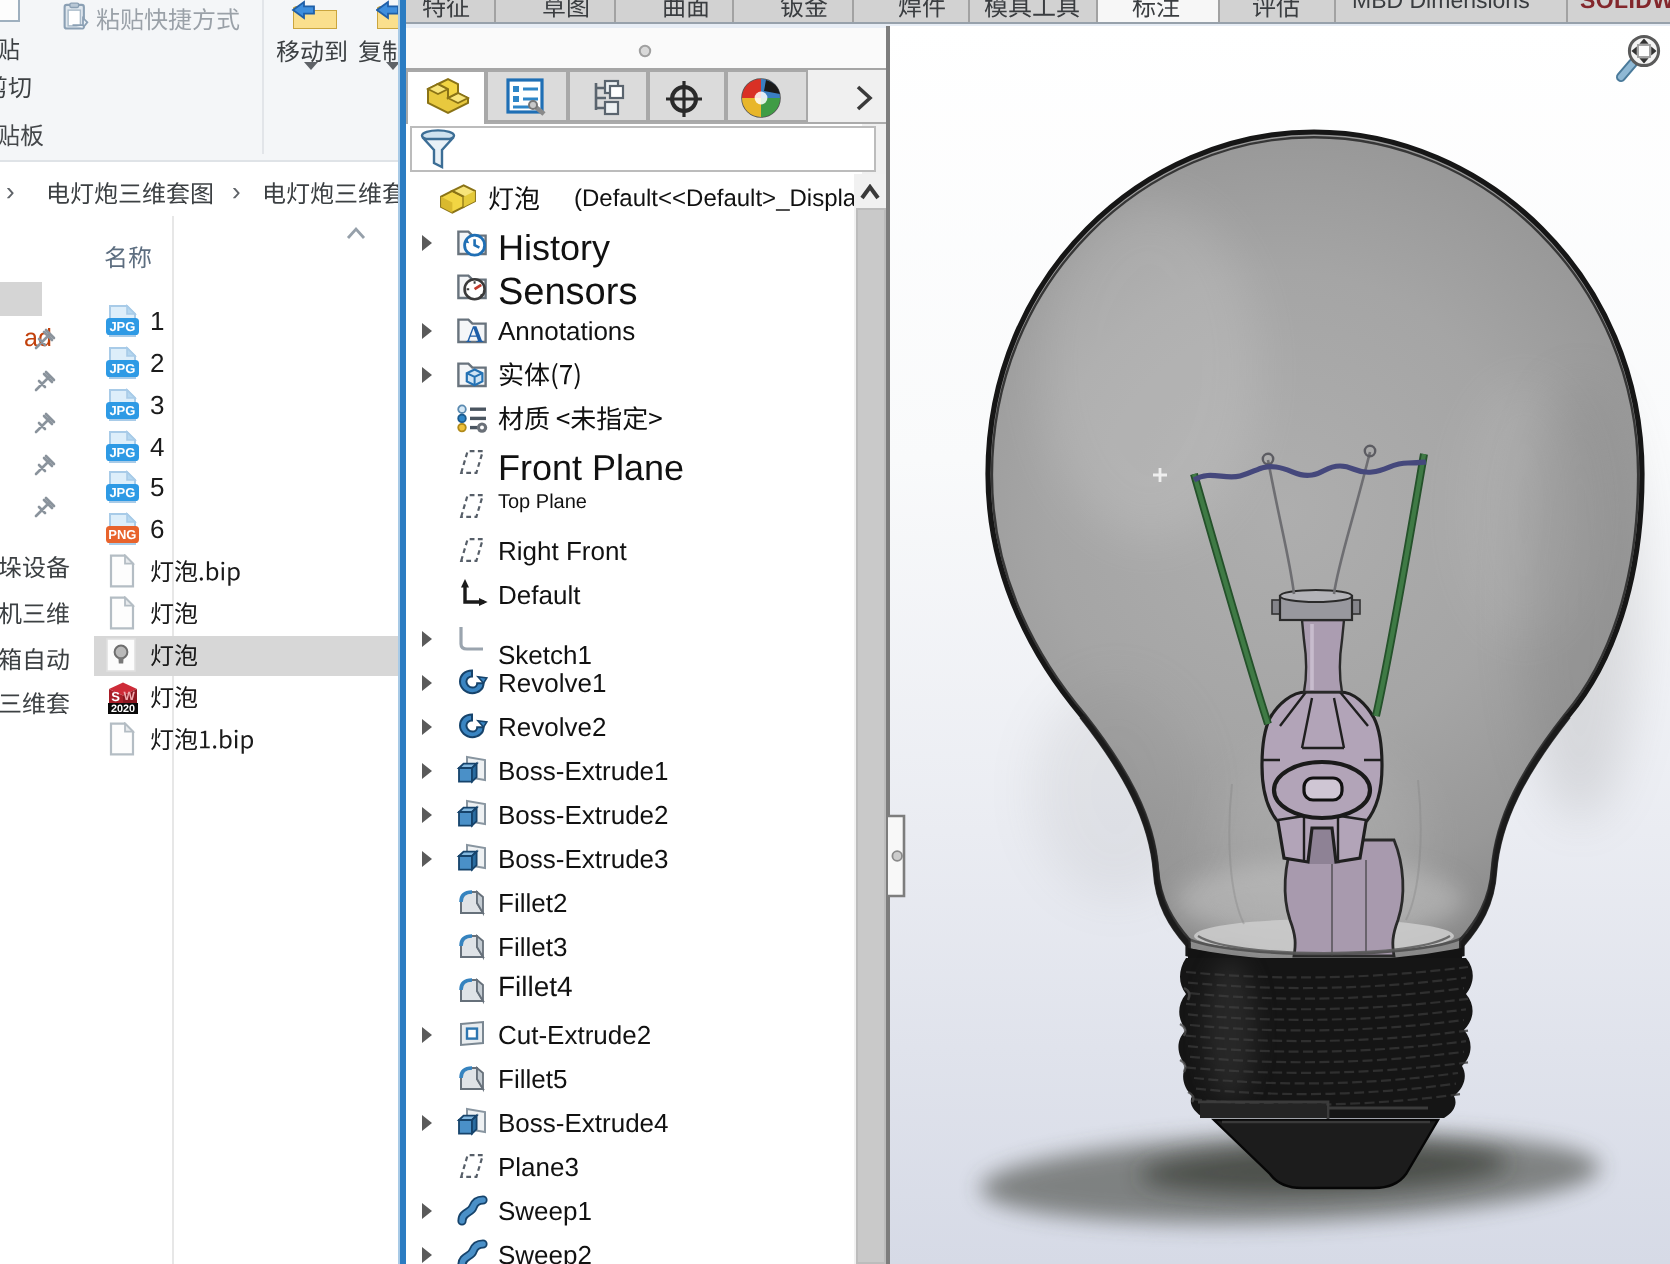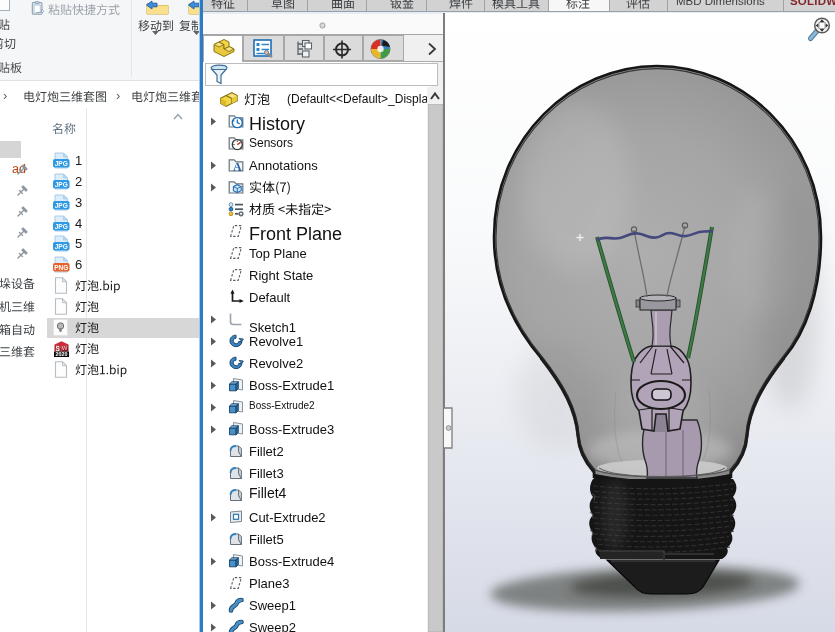--- a/index.html
+++ b/index.html
@@ -399,21 +399,21 @@
         <svg class="abs" style="left:7px;top:30px" width="7" height="9">
           <path d="M1,0.5 L6,4.5 L1,8.5 Z" fill="#5a5a5a"></path>
         </svg>
         <svg class="abs" style="left:25px;top:26px" width="16" height="16">
           <use href="#i_hist"></use>
         </svg>
         <div class="abs" style="left:46px;top:27px;font-size:18px;color:#111;white-space:nowrap">History</div>
         <svg class="abs" style="left:25px;top:48px" width="16" height="16">
           <use href="#i_sens"></use>
         </svg>
-        <div class="abs" style="left:46px;top:49px;font-size:12px;color:#111;white-space:nowrap">Sensors</div>
+        <div class="abs" style="left:46px;top:49px;font-size:19px;color:#111;white-space:nowrap">Sensors</div>
         <svg class="abs" style="left:7px;top:74px" width="7" height="9">
           <path d="M1,0.5 L6,4.5 L1,8.5 Z" fill="#5a5a5a"></path>
         </svg>
         <svg class="abs" style="left:25px;top:70px" width="16" height="16">
           <use href="#i_annot"></use>
         </svg>
         <div class="abs" style="left:46px;top:71px;font-size:13px;color:#111;white-space:nowrap">Annotations</div>
         <svg class="abs" style="left:7px;top:96px" width="7" height="9">
           <path d="M1,0.5 L6,4.5 L1,8.5 Z" fill="#5a5a5a"></path>
         </svg>
@@ -429,25 +429,25 @@
         <svg style="position:absolute;left:46px;top:115.2px;" width="82.3" height="16.9">
           <use href="#g_caizhi" transform="translate(0,12.09) scale(0.013000,-0.013000)" fill="#111"></use>
         </svg>
         <svg class="abs" style="left:25px;top:136px" width="16" height="16">
           <use href="#i_plane"></use>
         </svg>
         <div class="abs" style="left:46px;top:137px;font-size:18px;color:#111;white-space:nowrap">Front Plane</div>
         <svg class="abs" style="left:25px;top:158px" width="16" height="16">
           <use href="#i_plane"></use>
         </svg>
-        <div class="abs" style="left:46px;top:159px;font-size:13px;color:#111;white-space:nowrap">Top Plane</div>
+        <div class="abs" style="left:46px;top:159px;font-size:10px;color:#111;white-space:nowrap">Top Plane</div>
         <svg class="abs" style="left:25px;top:180px" width="16" height="16">
           <use href="#i_plane"></use>
         </svg>
-        <div class="abs" style="left:46px;top:181px;font-size:13px;color:#111;white-space:nowrap">Right State</div>
+        <div class="abs" style="left:46px;top:181px;font-size:13px;color:#111;white-space:nowrap">Right Front</div>
         <svg class="abs" style="left:25px;top:202px" width="16" height="16">
           <use href="#i_origin"></use>
         </svg>
         <div class="abs" style="left:46px;top:203px;font-size:13px;color:#111;white-space:nowrap">Default</div>
         <svg class="abs" style="left:7px;top:228px" width="7" height="9">
           <path d="M1,0.5 L6,4.5 L1,8.5 Z" fill="#5a5a5a"></path>
         </svg>
         <svg class="abs" style="left:25px;top:224px" width="16" height="16">
           <use href="#i_sketch"></use>
         </svg>
@@ -472,21 +472,21 @@
         <svg class="abs" style="left:25px;top:290px" width="16" height="16">
           <use href="#i_ext"></use>
         </svg>
         <div class="abs" style="left:46px;top:291px;font-size:13px;color:#111;white-space:nowrap">Boss-Extrude1</div>
         <svg class="abs" style="left:7px;top:316px" width="7" height="9">
           <path d="M1,0.5 L6,4.5 L1,8.5 Z" fill="#5a5a5a"></path>
         </svg>
         <svg class="abs" style="left:25px;top:312px" width="16" height="16">
           <use href="#i_ext"></use>
         </svg>
-        <div class="abs" style="left:46px;top:313px;font-size:10px;color:#111;white-space:nowrap">Boss-Extrude2</div>
+        <div class="abs" style="left:46px;top:313px;font-size:13px;color:#111;white-space:nowrap">Boss-Extrude2</div>
         <svg class="abs" style="left:7px;top:338px" width="7" height="9">
           <path d="M1,0.5 L6,4.5 L1,8.5 Z" fill="#5a5a5a"></path>
         </svg>
         <svg class="abs" style="left:25px;top:334px" width="16" height="16">
           <use href="#i_ext"></use>
         </svg>
         <div class="abs" style="left:46px;top:335px;font-size:13px;color:#111;white-space:nowrap">Boss-Extrude3</div>
         <svg class="abs" style="left:25px;top:356px" width="16" height="16">
           <use href="#i_fil"></use>
         </svg>

